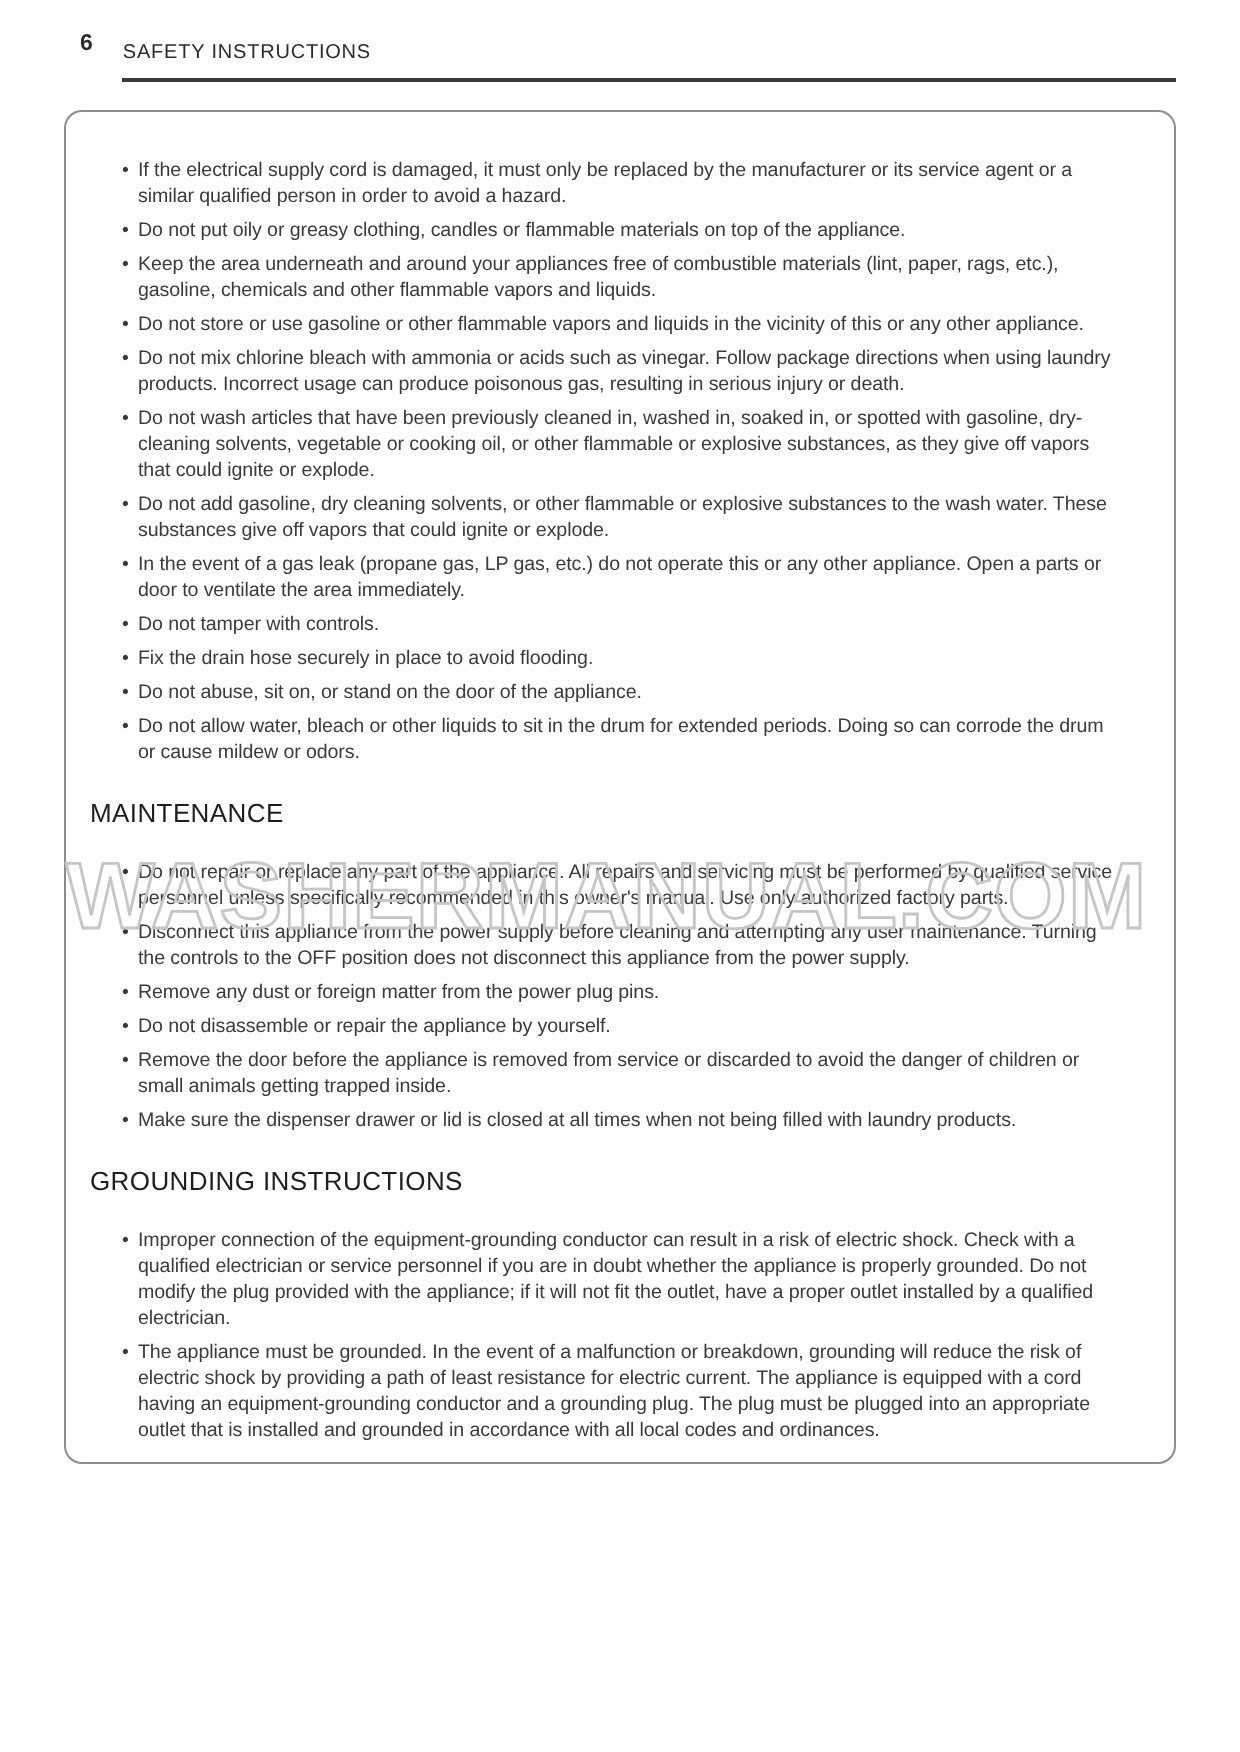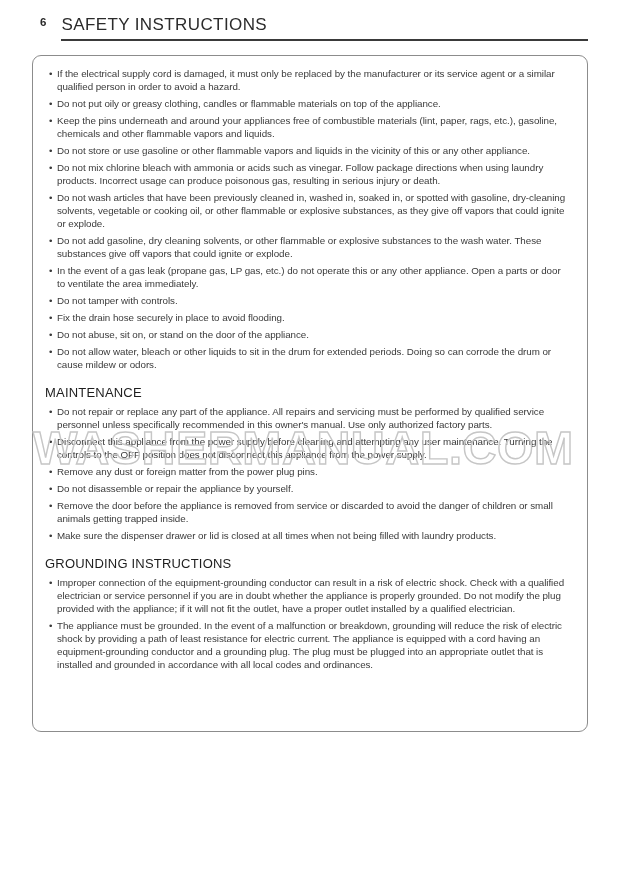--- a/index.html
+++ b/index.html
@@ -27,40 +27,40 @@
     color: #2b2b2b;
     margin-right: 15px;
     line-height: 13px;
   }
   .title-wrap {
     flex: 1;
     border-bottom: 2px solid #3a3a3a;
     padding-bottom: 5px;
   }
   .page-title {
-    font-size: 17px;
+    font-size: 10px;
     letter-spacing: 0.4px;
     color: #2b2b2b;
     line-height: 13px;
   }
   
   .content-box {
     position: relative;
     box-sizing: border-box;
     margin: 14px 32px 0 32px;
     height: 677px;
     border: 1.5px solid #8c8c8c;
     border-radius: 9px;
     padding: 7px 14px 10px 12px;
     background: #ffffff;
   }
   section { position: relative; z-index: 1; }
   ul.bullets {
     list-style: none;
-    margin: 4px;
+    margin: 16px;
     padding: 0;
   }
   ul.bullets li {
     position: relative;
     padding-left: 8px;
     margin-bottom: 4px;
     font-size: 9.8px;
     line-height: 13px;
     letter-spacing: -0.05px;
   }
@@ -109,21 +109,21 @@
   </header>
 
   <div class="content-box">
 
     <div class="watermark">WASHERMANUAL.COM</div>
 
     <section>
       <ul class="bullets">
         <li>If the electrical supply cord is damaged, it must only be replaced by the manufacturer or its service agent or a similar qualified person in order to avoid a hazard.</li>
         <li>Do not put oily or greasy clothing, candles or flammable materials on top of the appliance.</li>
-        <li>Keep the pins underneath and around your appliances free of combustible materials (lint, paper, rags, etc.), gasoline, chemicals and other flammable vapors and liquids.</li>
+        <li>Keep the area underneath and around your appliances free of combustible materials (lint, paper, rags, etc.), gasoline, chemicals and other flammable vapors and liquids.</li>
         <li>Do not store or use gasoline or other flammable vapors and liquids in the vicinity of this or any other appliance.</li>
         <li>Do not mix chlorine bleach with ammonia or acids such as vinegar. Follow package directions when using laundry products. Incorrect usage can produce poisonous gas, resulting in serious injury or death.</li>
         <li>Do not wash articles that have been previously cleaned in, washed in, soaked in, or spotted with gasoline, dry-cleaning solvents, vegetable or cooking oil, or other flammable or explosive substances, as they give off vapors that could ignite or explode.</li>
         <li>Do not add gasoline, dry cleaning solvents, or other flammable or explosive substances to the wash water. These substances give off vapors that could ignite or explode.</li>
         <li>In the event of a gas leak (propane gas, LP gas, etc.) do not operate this or any other appliance. Open a parts or door to ventilate the area immediately.</li>
         <li>Do not tamper with controls.</li>
         <li>Fix the drain hose securely in place to avoid flooding.</li>
         <li>Do not abuse, sit on, or stand on the door of the appliance.</li>
         <li>Do not allow water, bleach or other liquids to sit in the drum for extended periods. Doing so can corrode the drum or cause mildew or odors.</li>
       </ul>

